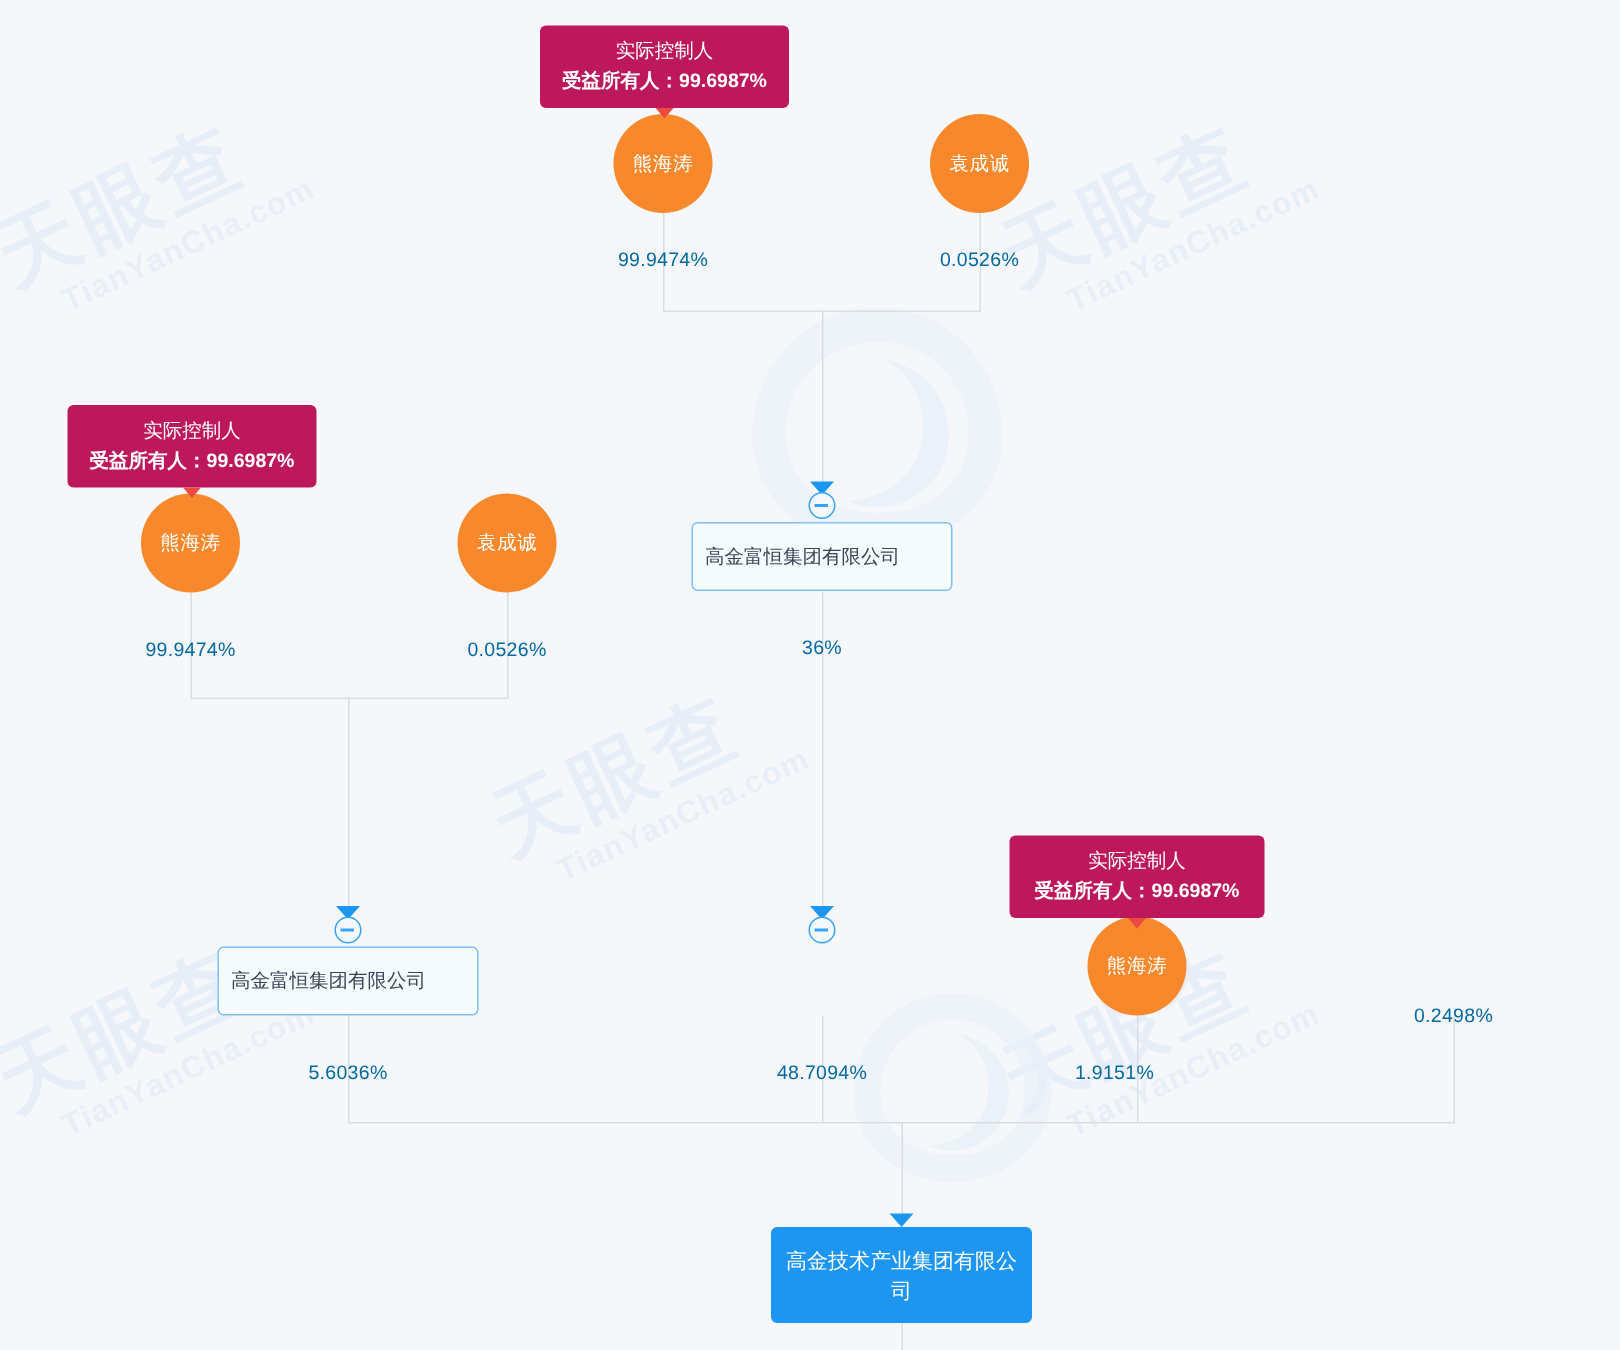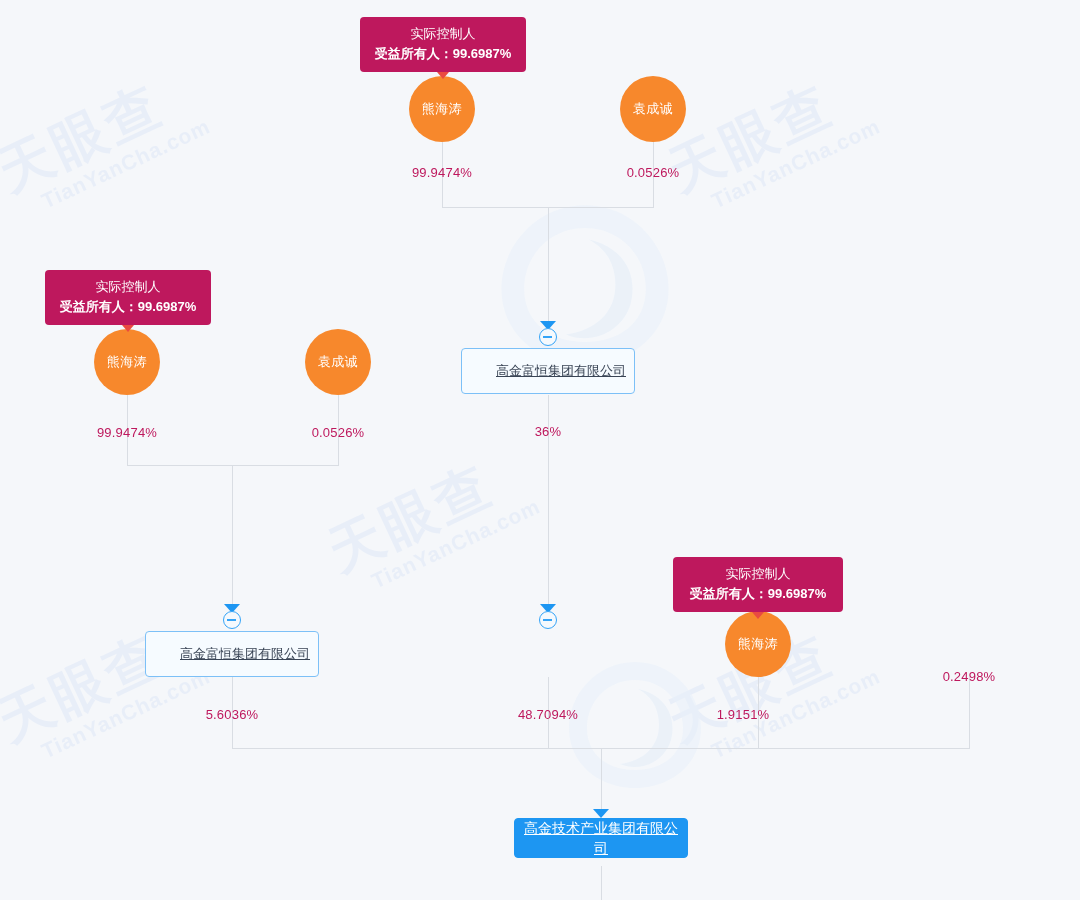--- a/index.html
+++ b/index.html
@@ -31,21 +31,21 @@
   }
 
   
   .edge{position:absolute;background:#d9dde3;z-index:2;}
   .edge.v{width:1.4px;}
   .edge.h{height:1.4px;}
 
   
   .pct{
     position:absolute;z-index:6;
-    color:#be185d;font-size:13px;
+    color:#0369a1;font-size:13px;
     white-space:nowrap;transform:translateX(-50%);
     letter-spacing:.2px;
   }
 
   
   .person{
     position:absolute;z-index:5;
     border-radius:50%;
     background:#f7882c;
     color:#ffffff;font-size:13px;
@@ -78,26 +78,25 @@
   }
 
   
   .company{
     position:absolute;z-index:5;
     background:#f6fbff;
     border:1px solid #7cc0f7;
     border-radius:4px;
     color:#394455;
     font-size:13px;
-    display:flex;align-items:center;justify-content:flex-end;
+    display:flex;align-items:center;justify-content:flex-start;
     text-align:center;line-height:1.45;
     box-sizing:border-box;
     padding:4px 8px;
     cursor:pointer;
-    text-decoration:underline;
   }
   .company.primary{
     background:#1d96f2;
     border-color:#1d96f2;
     color:#ffffff;
     font-size:14px;
   }
 
   
   .toggle{position:absolute;z-index:7;width:22px;height:30px;cursor:pointer;}
@@ -246,17 +245,17 @@
     <span class="l2">受益所有人：99.6987%</span>
   </div>
   <div class="person" style="left:725px;top:611px;width:66px;height:66px;">
     <span>熊海涛</span>
   </div>
   <div class="pct" style="left:743px;top:707px;">1.9151%</div>
 
   <div class="pct" style="left:969px;top:669px;">0.2498%</div>
 
   <div class="arrowhead" style="left:593px;top:809px;"></div>
-  <div class="company primary" style="left:514px;top:818px;width:174px;height:40px;">
+  <div class="company primary" style="left:514px;top:818px;width:174px;height:64px;">
     <span>高金技术产业集团有限公司</span>
   </div>
 
 </div>
 
 </body></html>

